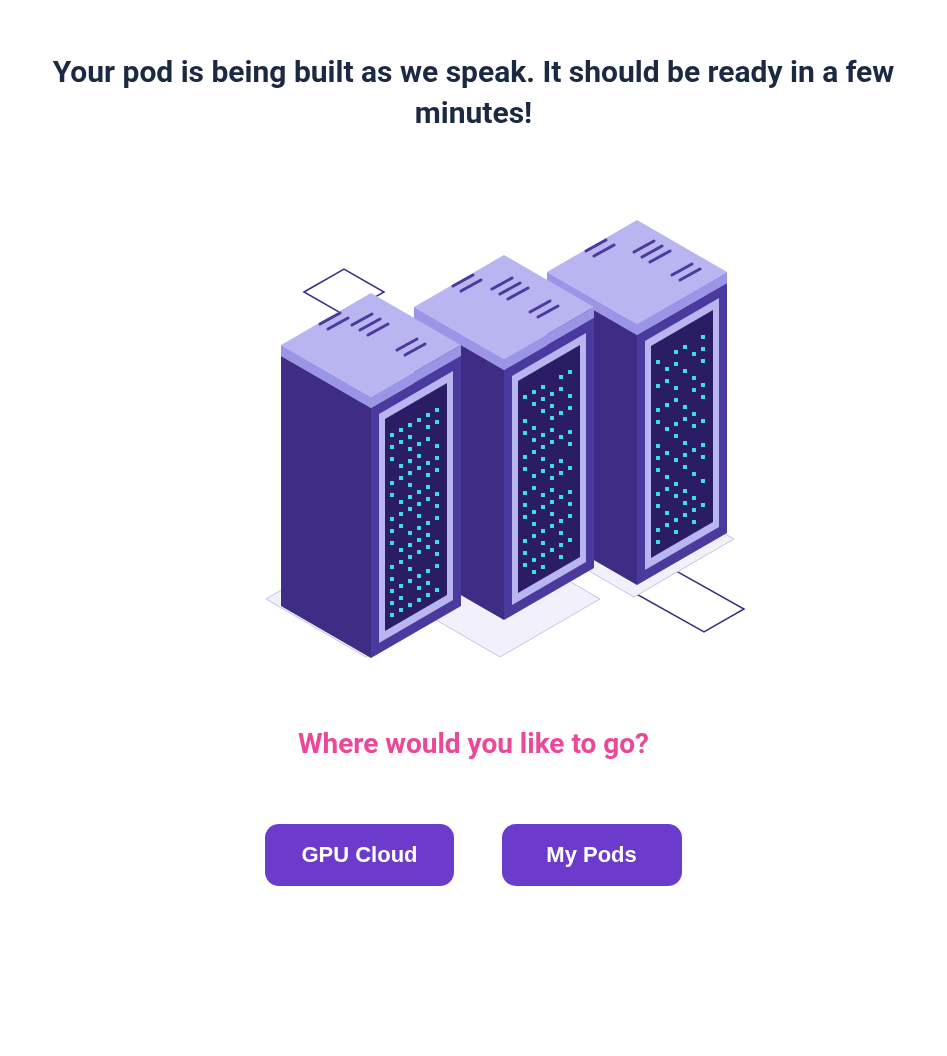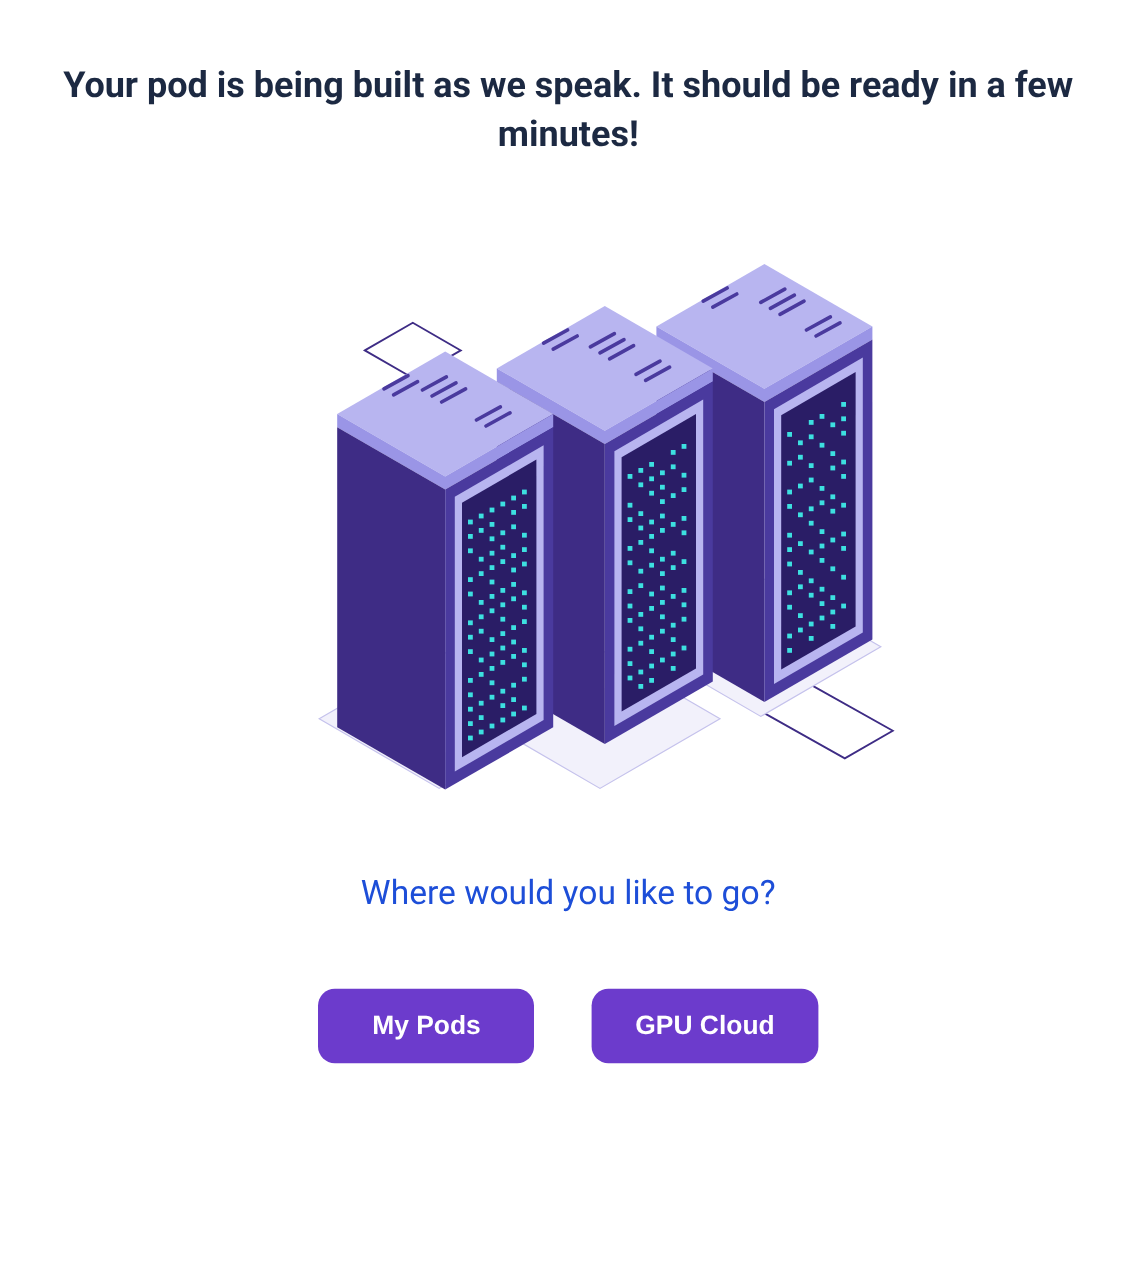--- a/index.html
+++ b/index.html
@@ -26,22 +26,22 @@
       max-width: 880px;
       margin-bottom: 54px;
     }
     .illustration {
       width: 560px;
       height: 480px;
       margin-bottom: 60px;
     }
     .nav-question {
       font-size: 28px;
-      font-weight: 400;
-      color: #1d4ed8;
+      font-weight: 700;
+      color: #ec4899;
       text-align: center;
       margin-bottom: 64px;
     }
     .button-row {
       display: flex;
       gap: 48px;
       justify-content: center;
     }
     .btn {
       background: #6c3bcc;
@@ -352,15 +352,15 @@
       <rect x="462" y="353" width="4" height="4"></rect>
         <rect x="480" y="343" width="4" height="4"></rect>
         <rect x="498" y="333" width="4" height="4"></rect>
     </g>
   </svg>
 </div>
 
 <h2 class="nav-question">Where would you like to go?</h2>
 
 <div class="button-row">
+  <button class="btn">GPU Cloud</button>
   <button class="btn">My Pods</button>
-  <button class="btn">GPU Cloud</button>
 </div>
 
 </body></html>

